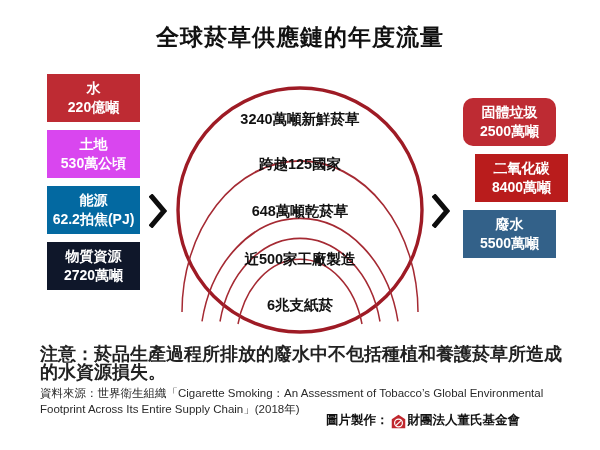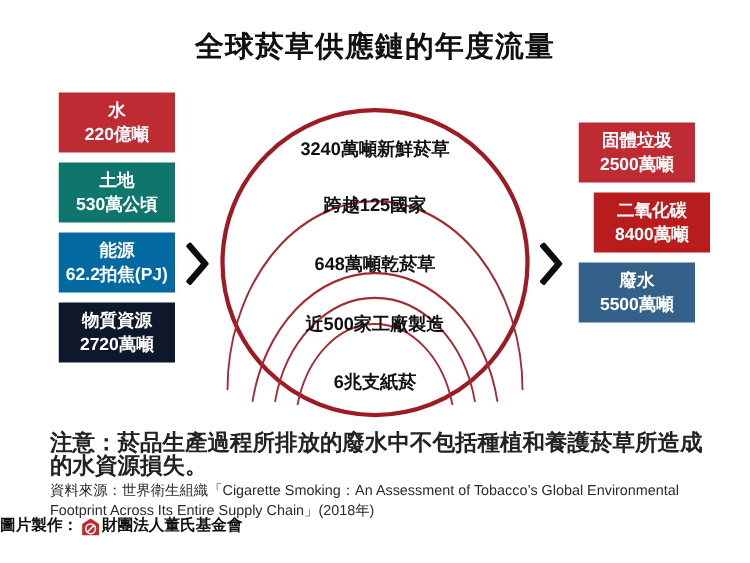--- a/index.html
+++ b/index.html
@@ -127,21 +127,21 @@
   }
 
   
   #credit {
     position: absolute;
     left: 0;
     top: 412px;
     width: 520px;
     display: flex;
     align-items: center;
-    justify-content: flex-start;
+    justify-content: flex-end;
     gap: 2px;
     font-size: 12.5px;
     font-weight: bold;
     color: #111111;
   }
   #credit-logo {
     width: 15px;
     height: 15px;
     display: inline-block;
     position: relative;
@@ -155,39 +155,39 @@
 
   <div id="title">全球菸草供應鏈的年度流量</div>
 
   <div class="stat-column" id="inputs-column">
 
     <div class="stat-box" style="background-color: rgb(190, 43, 51);">
       <span class="stat-label">水</span>
       <span class="stat-value">220億噸</span>
     </div>
 
-    <div class="stat-box" style="background-color: #0f766e;">
+    <div class="stat-box" style="background-color: #d946ef;">
       <span class="stat-label">土地</span>
       <span class="stat-value">530萬公頃</span>
     </div>
 
     <div class="stat-box" style="background-color: #0369a1;">
       <span class="stat-label">能源</span>
       <span class="stat-value">62.2拍焦(PJ)</span>
     </div>
 
     <div class="stat-box" style="background-color: #0f172a;">
       <span class="stat-label">物質資源</span>
       <span class="stat-value">2720萬噸</span>
     </div>
   </div>
 
   <div class="stat-column" id="outputs-column">
 
-    <div class="stat-box" style="background-color: rgb(190, 43, 51);">
+    <div class="stat-box" style="background-color: rgb(190, 43, 51); border-radius: 10px;">
       <span class="stat-label">固體垃圾</span>
       <span class="stat-value">2500萬噸</span>
     </div>
 
     <div class="stat-box" style="background-color: #b91c1c; margin-left: 12px;">
       <span class="stat-label">二氧化碳</span>
       <span class="stat-value">8400萬噸</span>
     </div>
 
     <div class="stat-box" style="background-color: rgb(51, 97, 137);">

